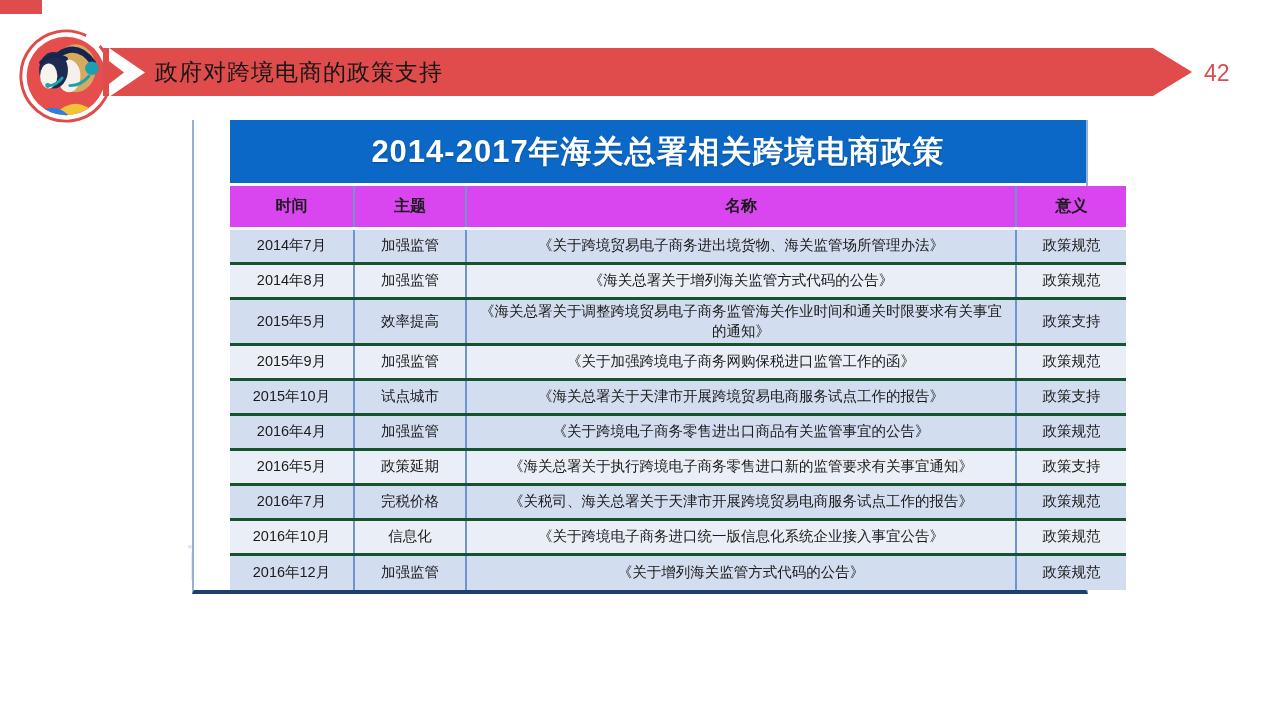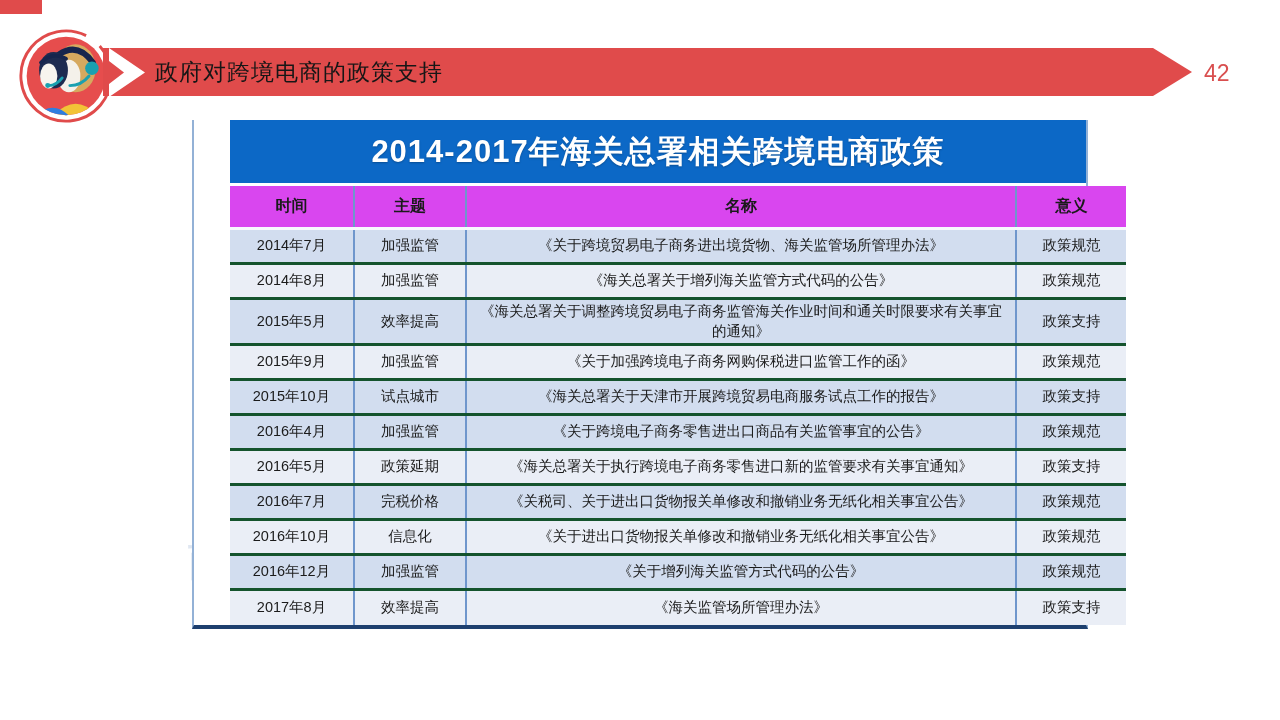--- a/index.html
+++ b/index.html
@@ -152,36 +152,30 @@
         </tr>
         <tr class="light">
           <td>2016年5月</td>
           <td>政策延期</td>
           <td>《海关总署关于执行跨境电子商务零售进口新的监管要求有关事宜通知》</td>
           <td>政策支持</td>
         </tr>
         <tr class="dark">
           <td>2016年7月</td>
           <td>完税价格</td>
-          <td>《关税司、关于进出口货物报关单修改和撤销业务无纸化相关事宜公告》</td>
+          <td>《关税司、海关总署关于天津市开展跨境贸易电商服务试点工作的报告》</td>
           <td>政策规范</td>
         </tr>
         <tr class="light">
           <td>2016年10月</td>
           <td>信息化</td>
-          <td>《关于进出口货物报关单修改和撤销业务无纸化相关事宜公告》</td>
+          <td>《关于跨境电子商务进口统一版信息化系统企业接入事宜公告》</td>
           <td>政策规范</td>
         </tr>
         <tr class="dark">
           <td>2016年12月</td>
           <td>加强监管</td>
           <td>《关于增列海关监管方式代码的公告》</td>
           <td>政策规范</td>
         </tr>
-        <tr class="light">
-          <td>2017年8月</td>
-          <td>效率提高</td>
-          <td>《海关监管场所管理办法》</td>
-          <td>政策支持</td>
-        </tr>
       </tbody>
   </table>
 </div>
 
 </body></html>

